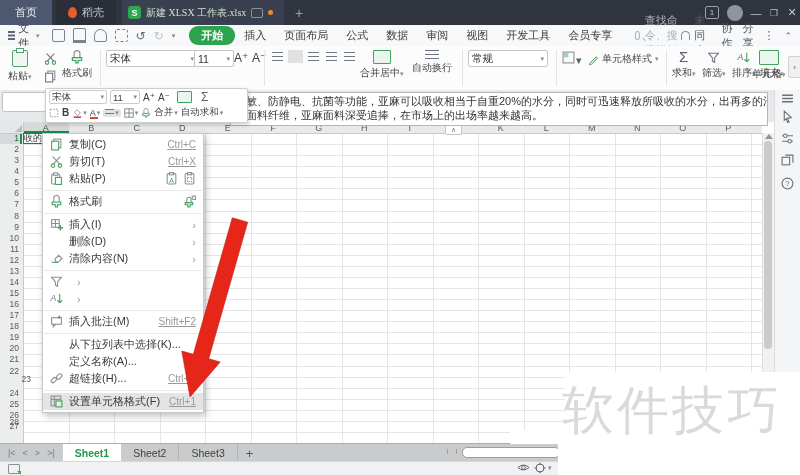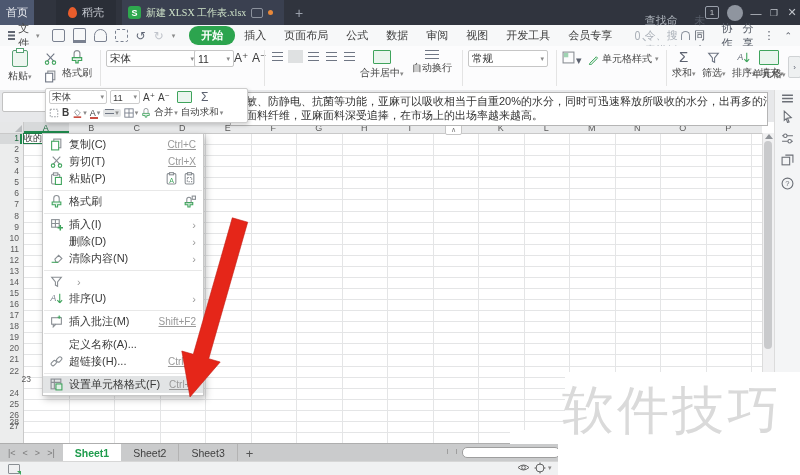--- a/index.html
+++ b/index.html
@@ -2,21 +2,21 @@
 <html><head>
 <meta charset="utf-8">
 <style>
   html,body{margin:0;padding:0;}
   body{width:800px;height:475px;position:relative;overflow:hidden;background:#fff;
        font-family:"Liberation Sans","DejaVu Sans",sans-serif;-webkit-font-smoothing:antialiased;}
   .abs{position:absolute;}
   
   #titlebar{left:0;top:0;width:800px;height:25px;background:#30343e;}
   .ttab{height:25px;display:flex;align-items:center;justify-content:center;font-size:11px;color:#c9cdd4;gap:5px;}
-  #tab-home{left:0;top:0;width:34px;background:#4d5870;color:#eef0f4;}
+  #tab-home{left:0;top:0;width:52px;background:#4d5870;color:#eef0f4;}
   #tab-docer{left:56px;top:0;width:60px;background:#2a2e37;}
   .flame{width:9px;height:11px;background:#e95d2c;border-radius:50% 50% 50% 50%/60% 60% 40% 40%;}
   #tab-doc{left:122px;top:0;width:150px;background:#3a4050;justify-content:flex-start;padding:0 6px;}
   .sbadge{width:13px;height:13px;border-radius:3px;background:#2ea84e;color:#fff;font-size:9px;font-weight:bold;
           display:flex;align-items:center;justify-content:center;flex:0 0 auto;}
   #tab-doc .dlabel{color:#cfe3c9;font-size:10px;white-space:nowrap;overflow:hidden;font-family:Liberation Serif, serif;}
   .bubble{width:10px;height:8px;border:1px solid #8b919c;border-radius:2px;position:relative;flex:0 0 auto;}
   .odot{width:5px;height:5px;border-radius:50%;background:#e8883a;flex:0 0 auto;}
   #tab-plus{left:288px;top:0;width:22px;color:#9aa0ab;font-size:14px;}
   .wicon{top:0;height:25px;display:flex;align-items:center;justify-content:center;color:#c2c6cc;font-size:11px;}
@@ -644,36 +644,39 @@
       </span>
       <span class="sub">›</span>
     </div>
     <div class="cmi">
       <span class="ic">
         <svg width="13" height="13" viewBox="0 0 12 12">
           <text x="0.5" y="8.5" font-size="8" fill="#6f7684" font-style="italic">A</text>
           <path d="M9 1.5 V10 M9 10 l-2.2-2.4 M9 10 l2.2-2.4" stroke="#3fa45c" fill="none"></path>
         </svg>
       </span>
-      <span class="lbl">排序(U)</span>
       <span class="sub">›</span>
     </div>
     <div class="cmsep"></div>
     <div class="cmi">
       <span class="ic">
         <svg width="13" height="13" viewBox="0 0 12 12">
           <rect x="1.5" y="2.5" width="9" height="6" fill="none" stroke="#8a8f94"></rect>
           <path d="M3 8.5 V11 L5.5 8.5" fill="none" stroke="#8a8f94"></path>
           <path d="M8.5 0.5 V3.5 M7 2 H10" stroke="#3fa45c"></path>
         </svg>
       </span>
       <span class="lbl">插入批注(M)</span>
       <span class="sc">Shift+F2</span>
     </div>
     <div class="cmsep"></div>
+    <div class="cmi">
+      <span class="ic"></span>
+      <span class="lbl">从下拉列表中选择(K)...</span>
+    </div>
     <div class="cmi">
       <span class="ic"></span>
       <span class="lbl">定义名称(A)...</span>
     </div>
     <div class="cmi">
       <span class="ic">
         <svg width="13" height="13" viewBox="0 0 12 12">
           <rect x="0.8" y="5.8" width="5.4" height="3.4" rx="1.7" transform="rotate(-45 3.5 7.5)" fill="none" stroke="#8a8f94"></rect>
           <rect x="5.8" y="2.4" width="5.4" height="3.4" rx="1.7" transform="rotate(-45 8.5 4.1)" fill="none" stroke="#8a8f94"></rect>
         </svg>

